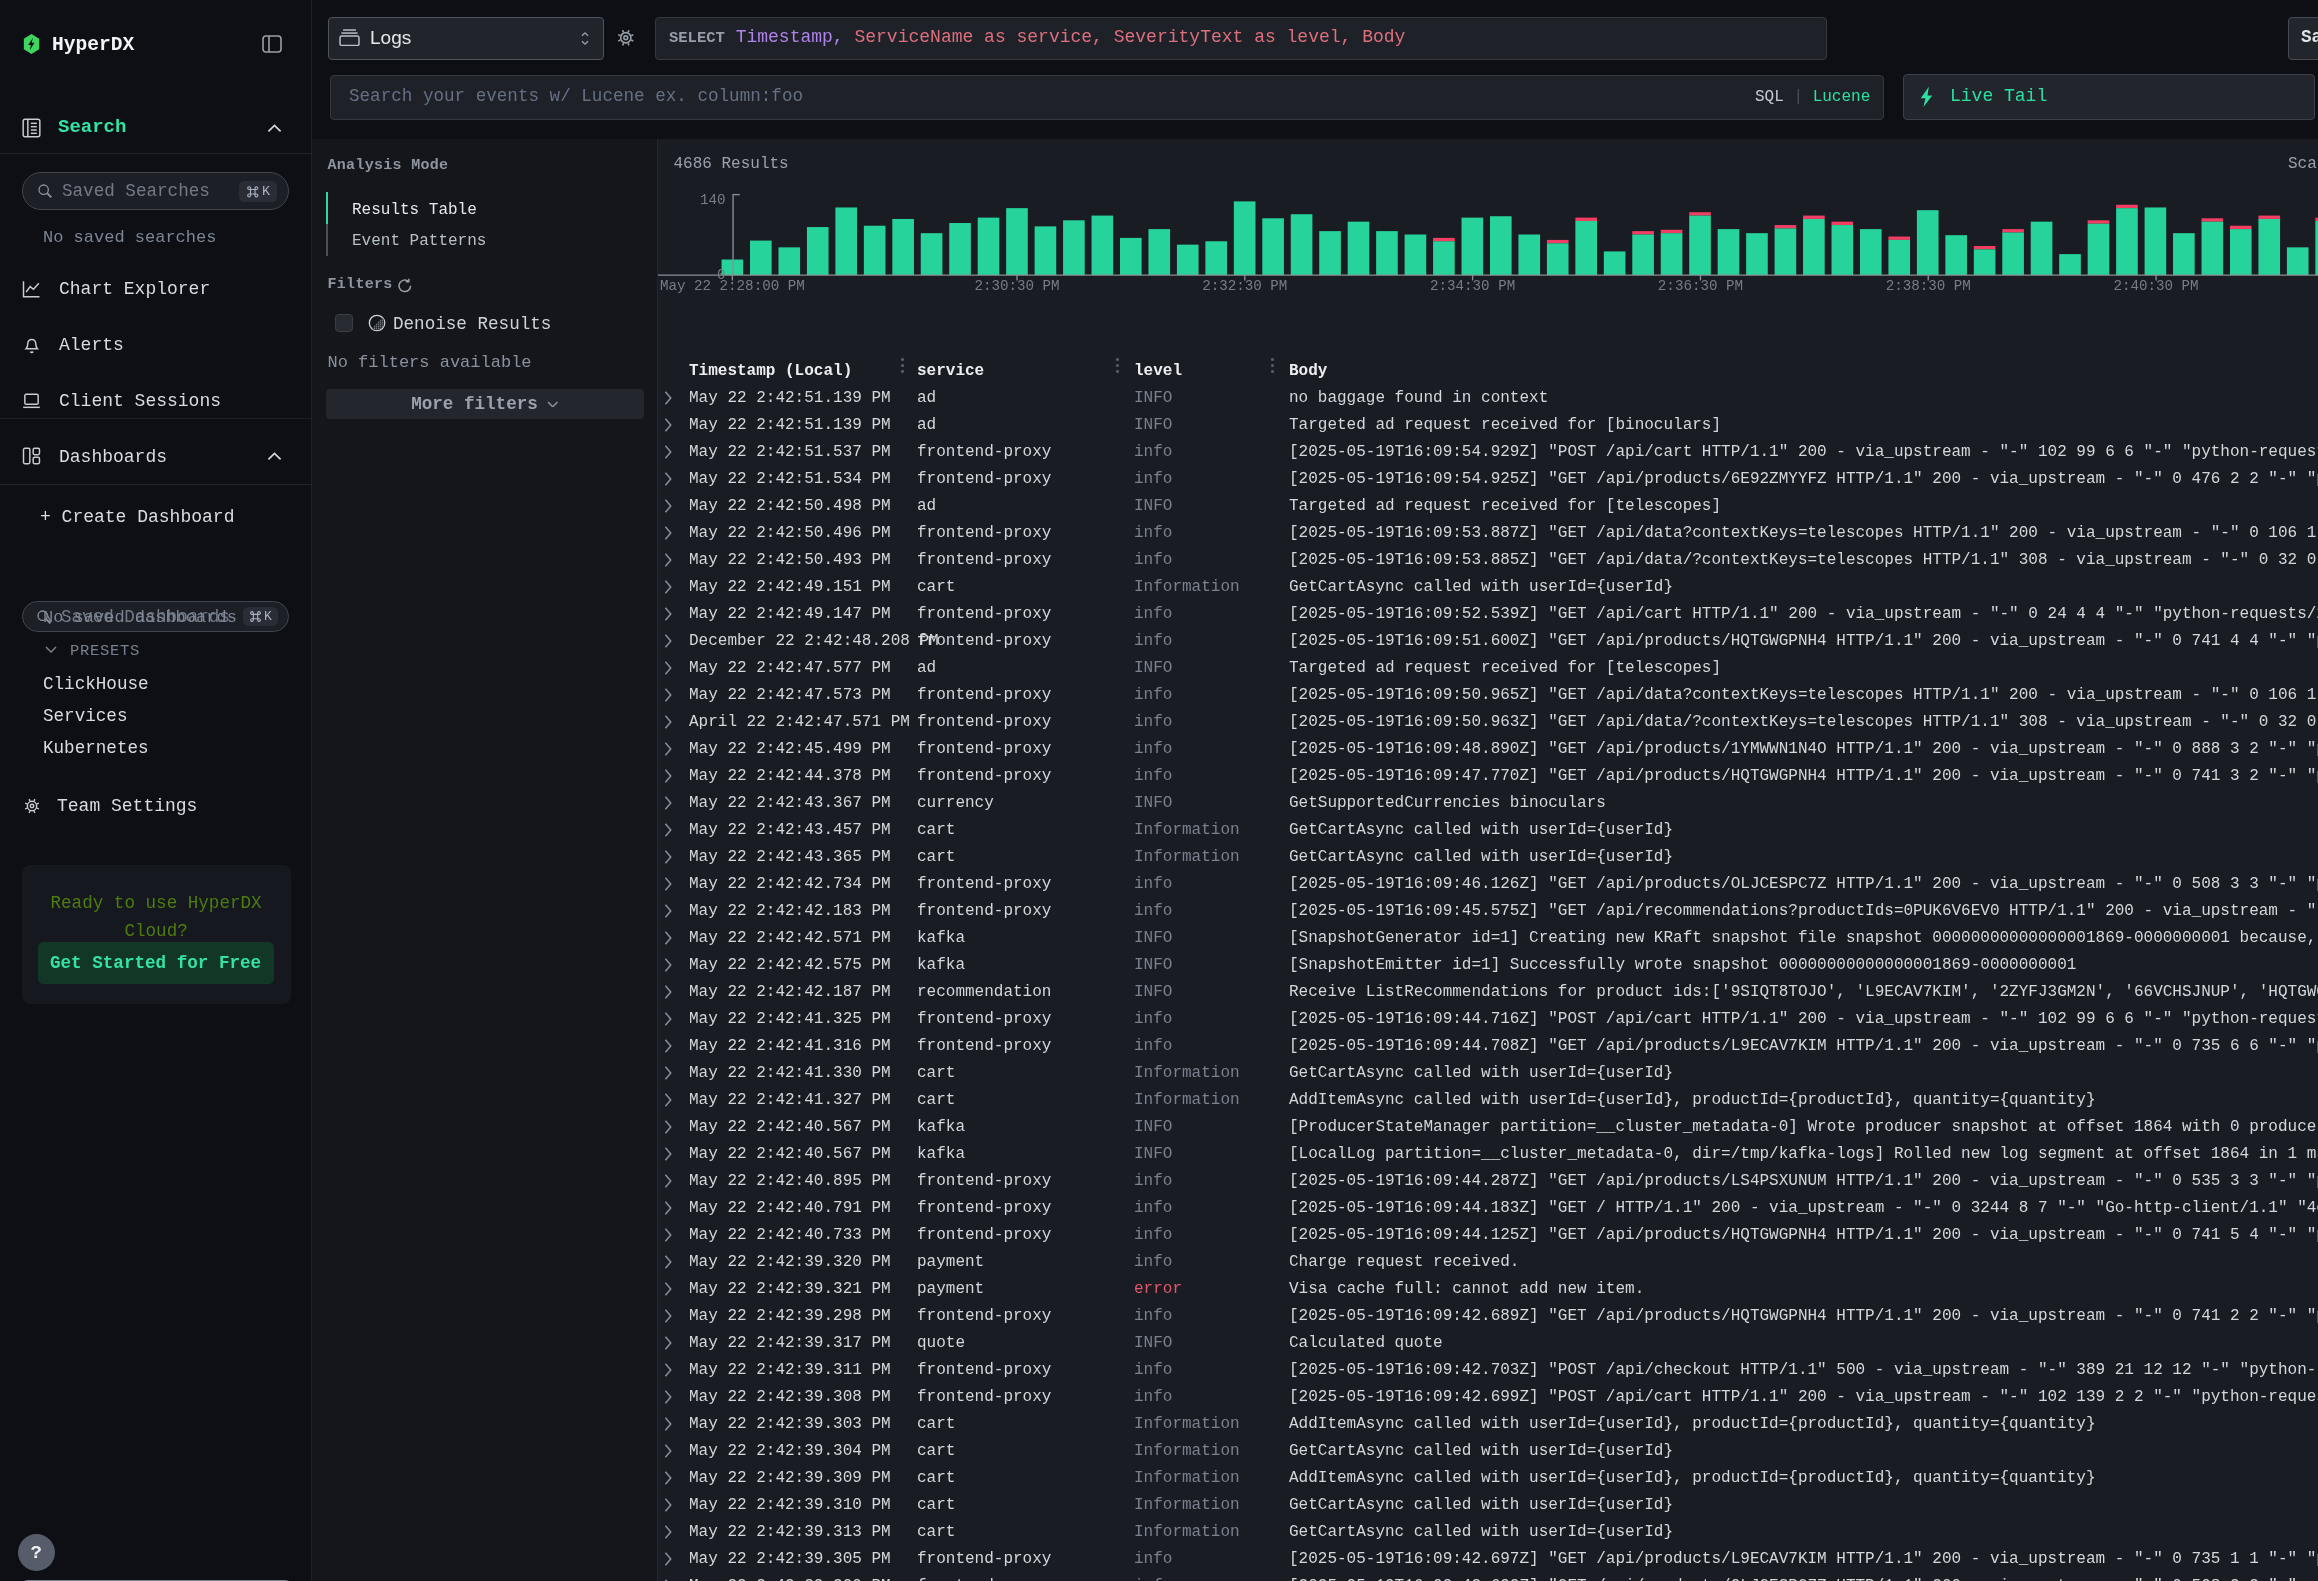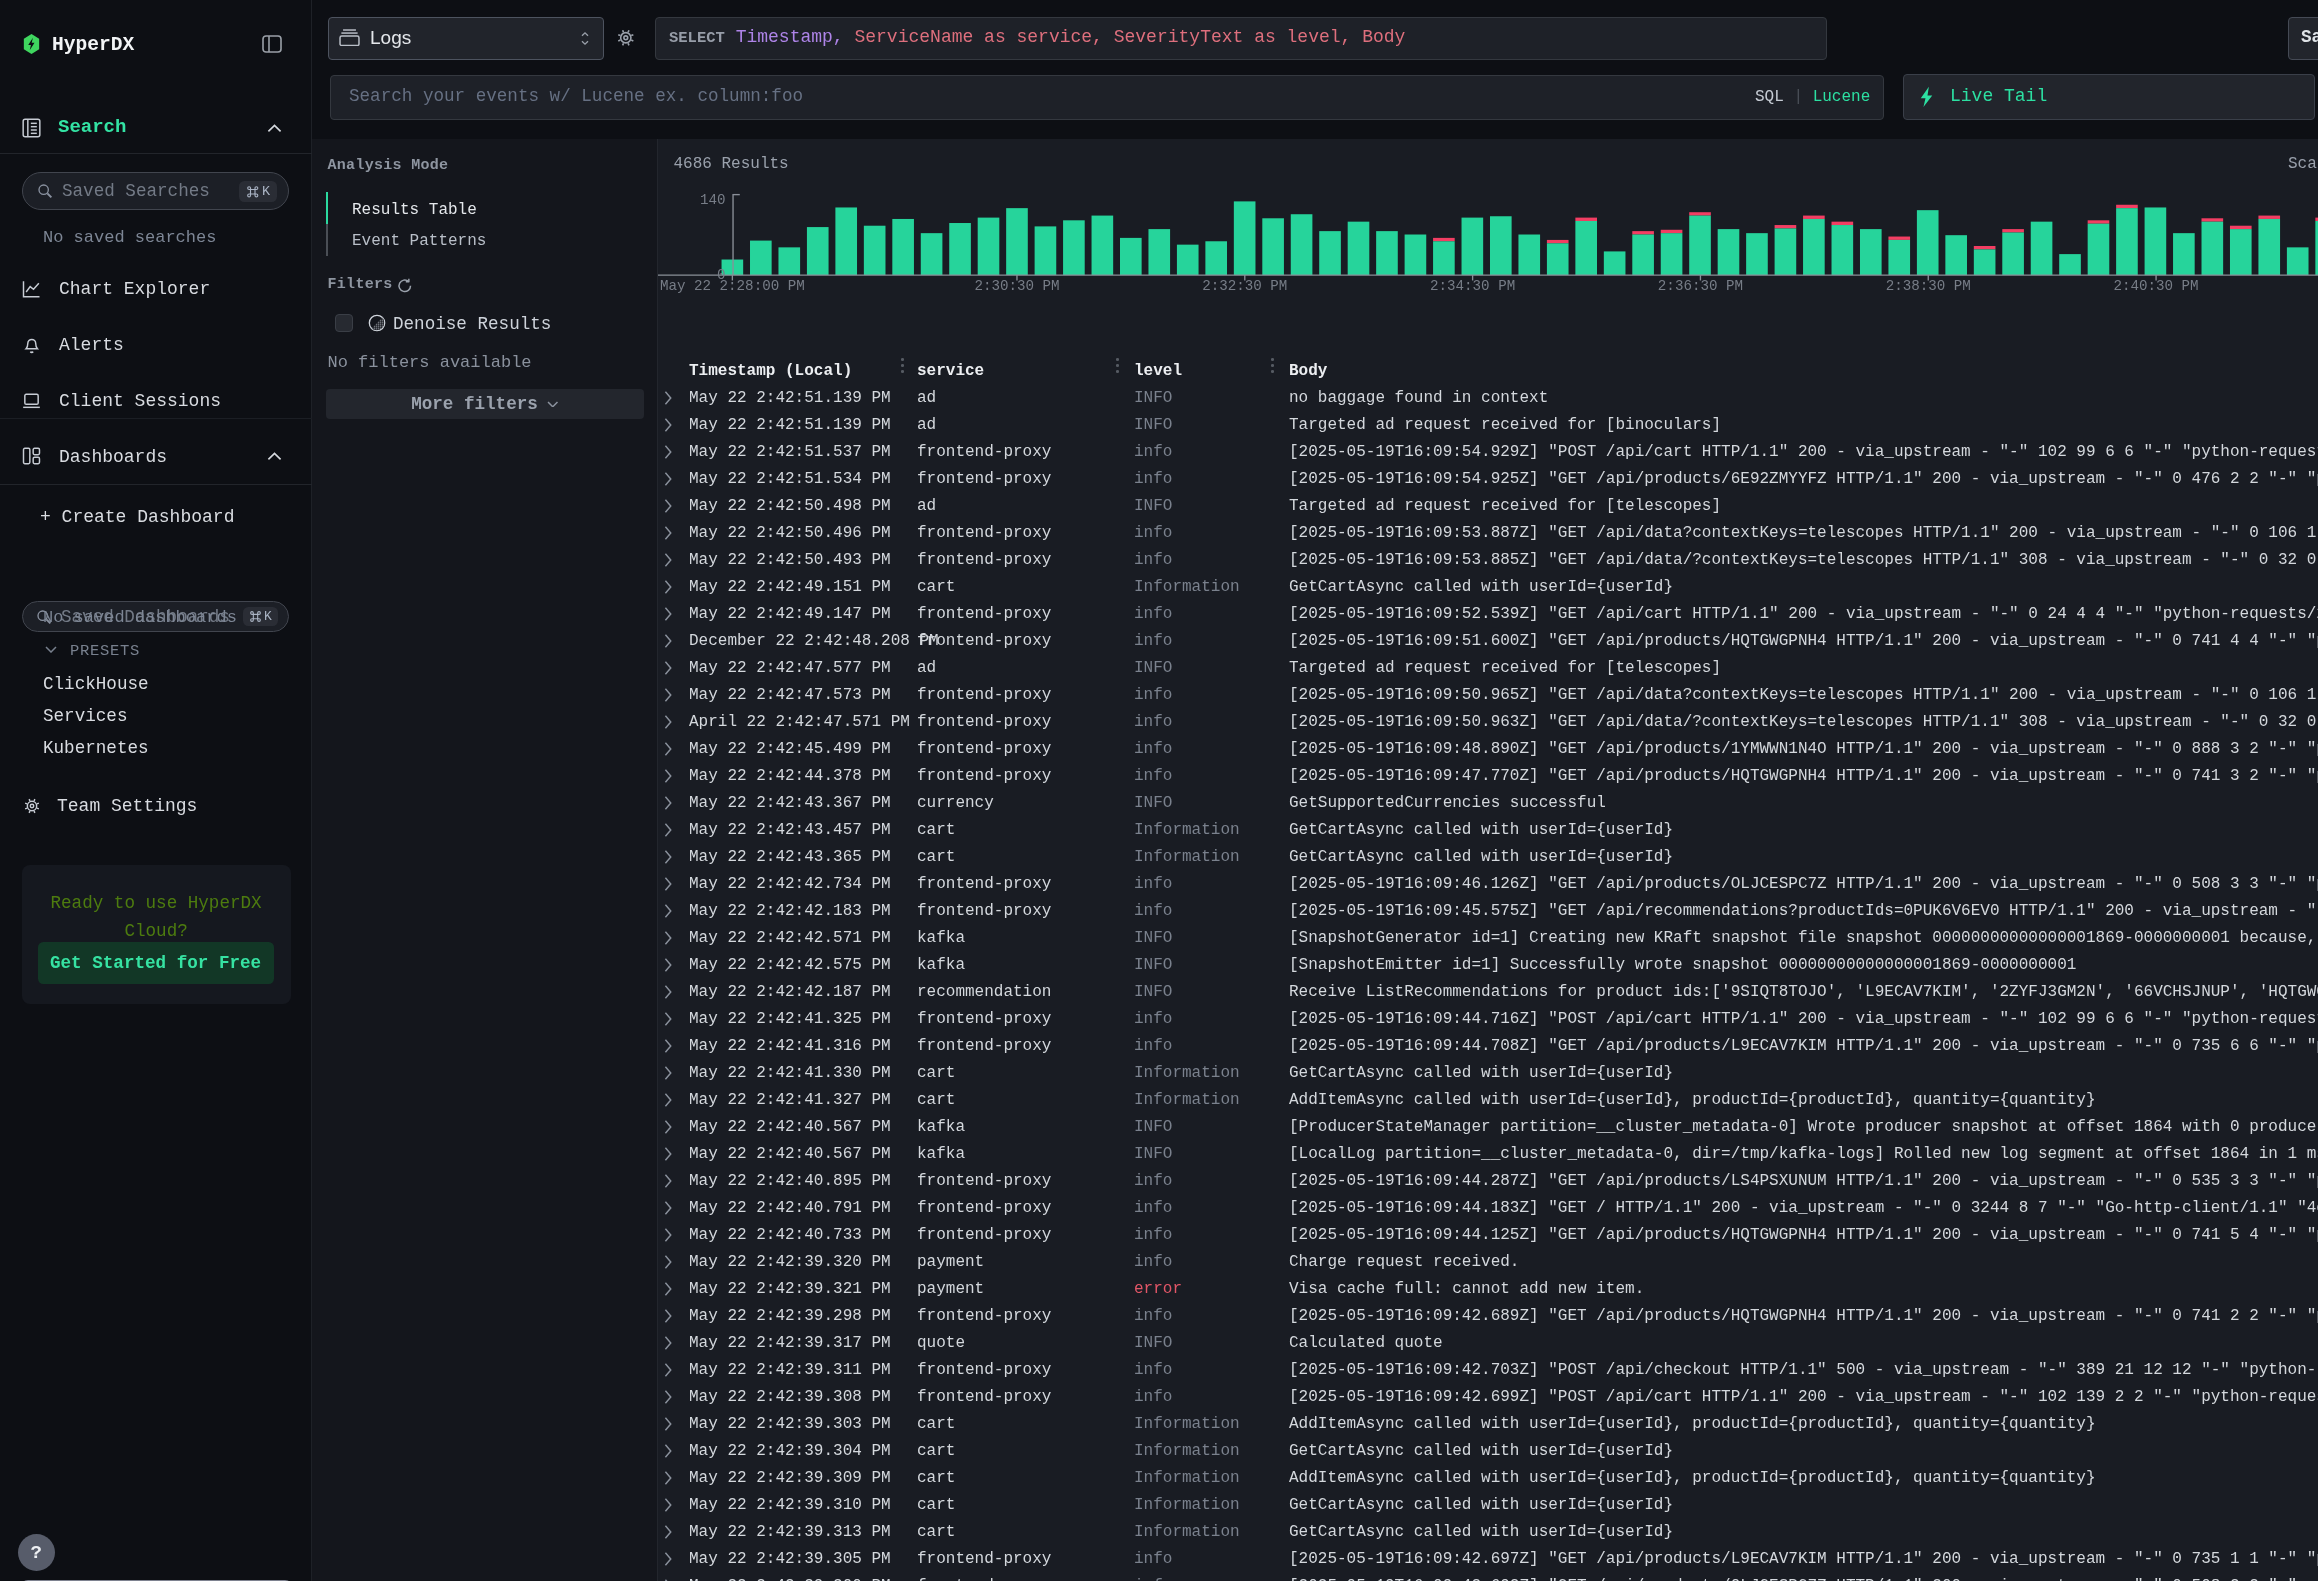--- a/index.html
+++ b/index.html
@@ -512,21 +512,21 @@
           <span class="lv">info</span>
           <span class="bd">[2025-05-19T16:09:47.770Z] "GET /api/products/HQTGWGPNH4 HTTP/1.1" 200 - via_upstream - "-" 0 741 3 2 "-" "python-requests/2.32.3"</span>
         </div>
 <div class="row">
           <svg class="chev" width="9.5" height="16" viewBox="0 0 14 24" fill="none" stroke="#8a919c" stroke-width="2.2">
             <path d="M3.5 2.5l8 9.5-8 9.5"></path>
           </svg>
           <span class="ts">May 22 2:42:43.367 PM</span>
           <span class="sv">currency</span>
           <span class="lv">INFO</span>
-          <span class="bd">GetSupportedCurrencies successful</span>
+          <span class="bd">GetSupportedCurrencies binoculars</span>
         </div>
 <div class="row">
           <svg class="chev" width="9.5" height="16" viewBox="0 0 14 24" fill="none" stroke="#8a919c" stroke-width="2.2">
             <path d="M3.5 2.5l8 9.5-8 9.5"></path>
           </svg>
           <span class="ts">May 22 2:42:43.457 PM</span>
           <span class="sv">cart</span>
           <span class="lv">Information</span>
           <span class="bd">GetCartAsync called with userId={userId}</span>
         </div>

